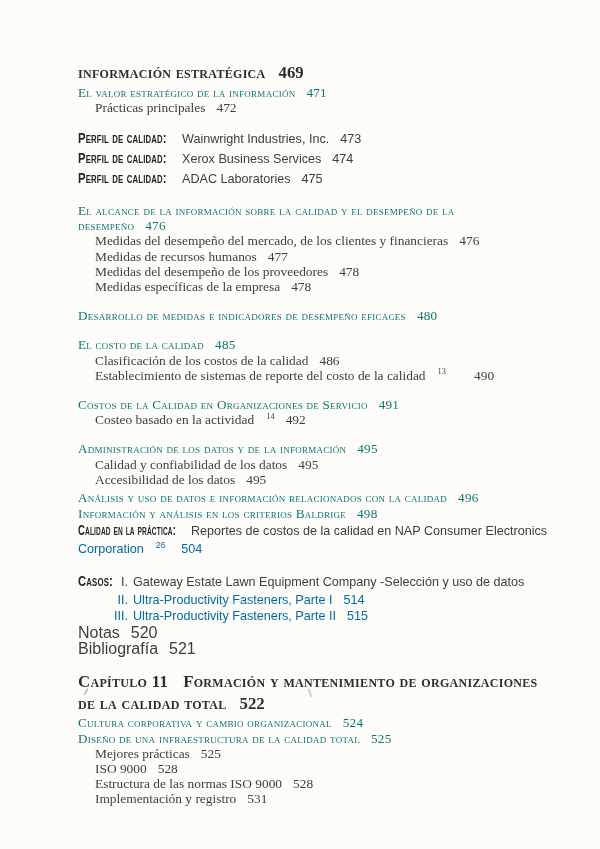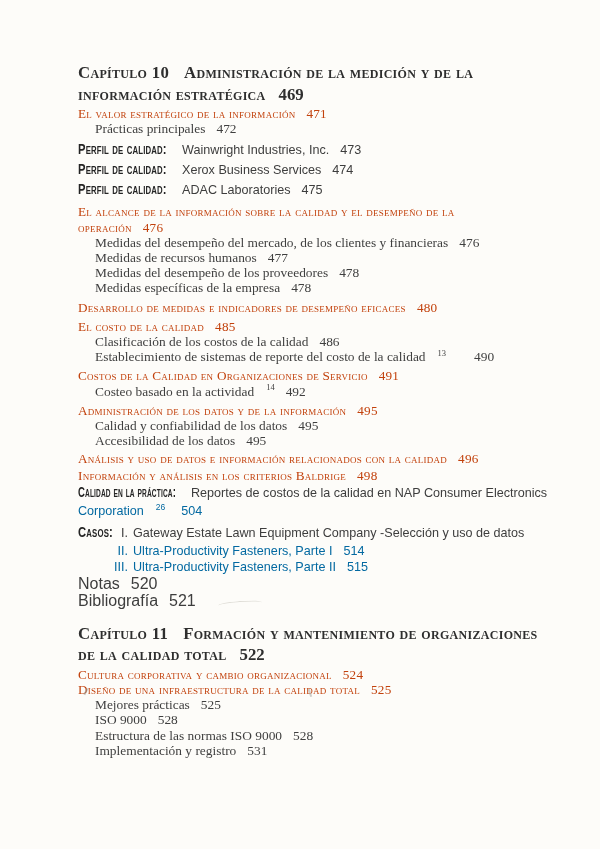--- a/index.html
+++ b/index.html
@@ -21,21 +21,21 @@
   .row{line-height:15.2px;font-size:13.4px;white-space:nowrap;}
   .row.chapter{
     font-variant:small-caps;font-weight:700;font-size:16.8px;line-height:21.5px;
     color:var(--ink-dark);letter-spacing:0.3px;
   }
   .chnum{margin-right:15px;}
   .chpage{font-weight:700;margin-left:13px;letter-spacing:0;}
 
   .row.h1{
     font-variant:small-caps;font-size:13.2px;letter-spacing:0.25px;
-    color:#c2410c;
+    color:#0f766e;
   }
   .row.sub{padding-left:17px;color:#3f3f3f;}
 
   .page{margin-left:11px;}
   .pg-w{margin-left:28px;}
   .pg-m{margin-left:16px;}
   .sup{font-size:8.5px;vertical-align:super;line-height:0;letter-spacing:0;padding-left:12px;}
 
   
   .row.feature{
@@ -61,48 +61,47 @@
   .casos-item{padding-left:24px;}
   .casos-item .roman{width:26px;}
   .casos-cont{padding-left:66px;}
 
   .row.plain-sans{
     font-family:"Liberation Sans", sans-serif;
     font-size:16px;line-height:16.2px;color:#3d3d3d;
   }
 
   .mt1{margin-top:1px;}
-  .mt2{margin-top:4px;}
+  .mt2{margin-top:14px;}
   .mt3{margin-top:3px;}
   .chgap{margin-top:14px;}
 
   
   .artifact{position:absolute;pointer-events:none;}
   .a1{left:85px;top:688px;width:1.5px;height:7px;background:#9a9a96;transform:rotate(28deg);opacity:.55;}
   .a2{left:309px;top:689px;width:1.5px;height:8px;background:#a09f9a;transform:rotate(-18deg);opacity:.5;}
   .a3{left:218px;top:601px;width:44px;height:5px;border-top:1.5px solid #d8d6cf;border-radius:50%;transform:rotate(-4deg);opacity:.8;}
 </style>
 </head>
 <body>
 
 <div class="sheet">
   <div class="content">
 
-    <div class="row chapter"><span class="chnum">Capítulo 10</span><span>Administración de la medición y de la</span></div>
     <div class="row chapter"><span>información estratégica</span><span class="chpage">469</span></div>
 
     <div class="row h1 mt1"><span>El valor estratégico de la información</span><span class="page">471</span></div>
     <div class="row sub"><span>Prácticas principales</span><span class="page">472</span></div>
 
     <div class="row feature mt2"><span class="flabel"><span class="flabel-inner">Perfil de calidad:</span></span><span>Wainwright Industries, Inc.</span><span class="page">473</span></div>
     <div class="row feature"><span class="flabel"><span class="flabel-inner">Perfil de calidad:</span></span><span>Xerox Business Services</span><span class="page">474</span></div>
     <div class="row feature"><span class="flabel"><span class="flabel-inner">Perfil de calidad:</span></span><span>ADAC Laboratories</span><span class="page">475</span></div>
 
     <div class="row h1 mt2"><span>El alcance de la información sobre la calidad y el desempeño de la</span></div>
-    <div class="row h1"><span>operación</span><span class="page">476</span></div>
+    <div class="row h1"><span>desempeño</span><span class="page">476</span></div>
     <div class="row sub"><span>Medidas del desempeño del mercado, de los clientes y financieras</span><span class="page">476</span></div>
     <div class="row sub"><span>Medidas de recursos humanos</span><span class="page">477</span></div>
     <div class="row sub"><span>Medidas del desempeño de los proveedores</span><span class="page">478</span></div>
     <div class="row sub"><span>Medidas específicas de la empresa</span><span class="page">478</span></div>
 
     <div class="row h1 mt2"><span>Desarrollo de medidas e indicadores de desempeño eficaces</span><span class="page">480</span></div>
     <div class="row h1 mt2"><span>El costo de la calidad</span><span class="page">485</span></div>
     <div class="row sub"><span>Clasificación de los costos de la calidad</span><span class="page">486</span></div>
     <div class="row sub"><span>Establecimiento de sistemas de reporte del costo de la calidad</span><span class="sup">13</span><span class="page pg-w">490</span></div>
 

